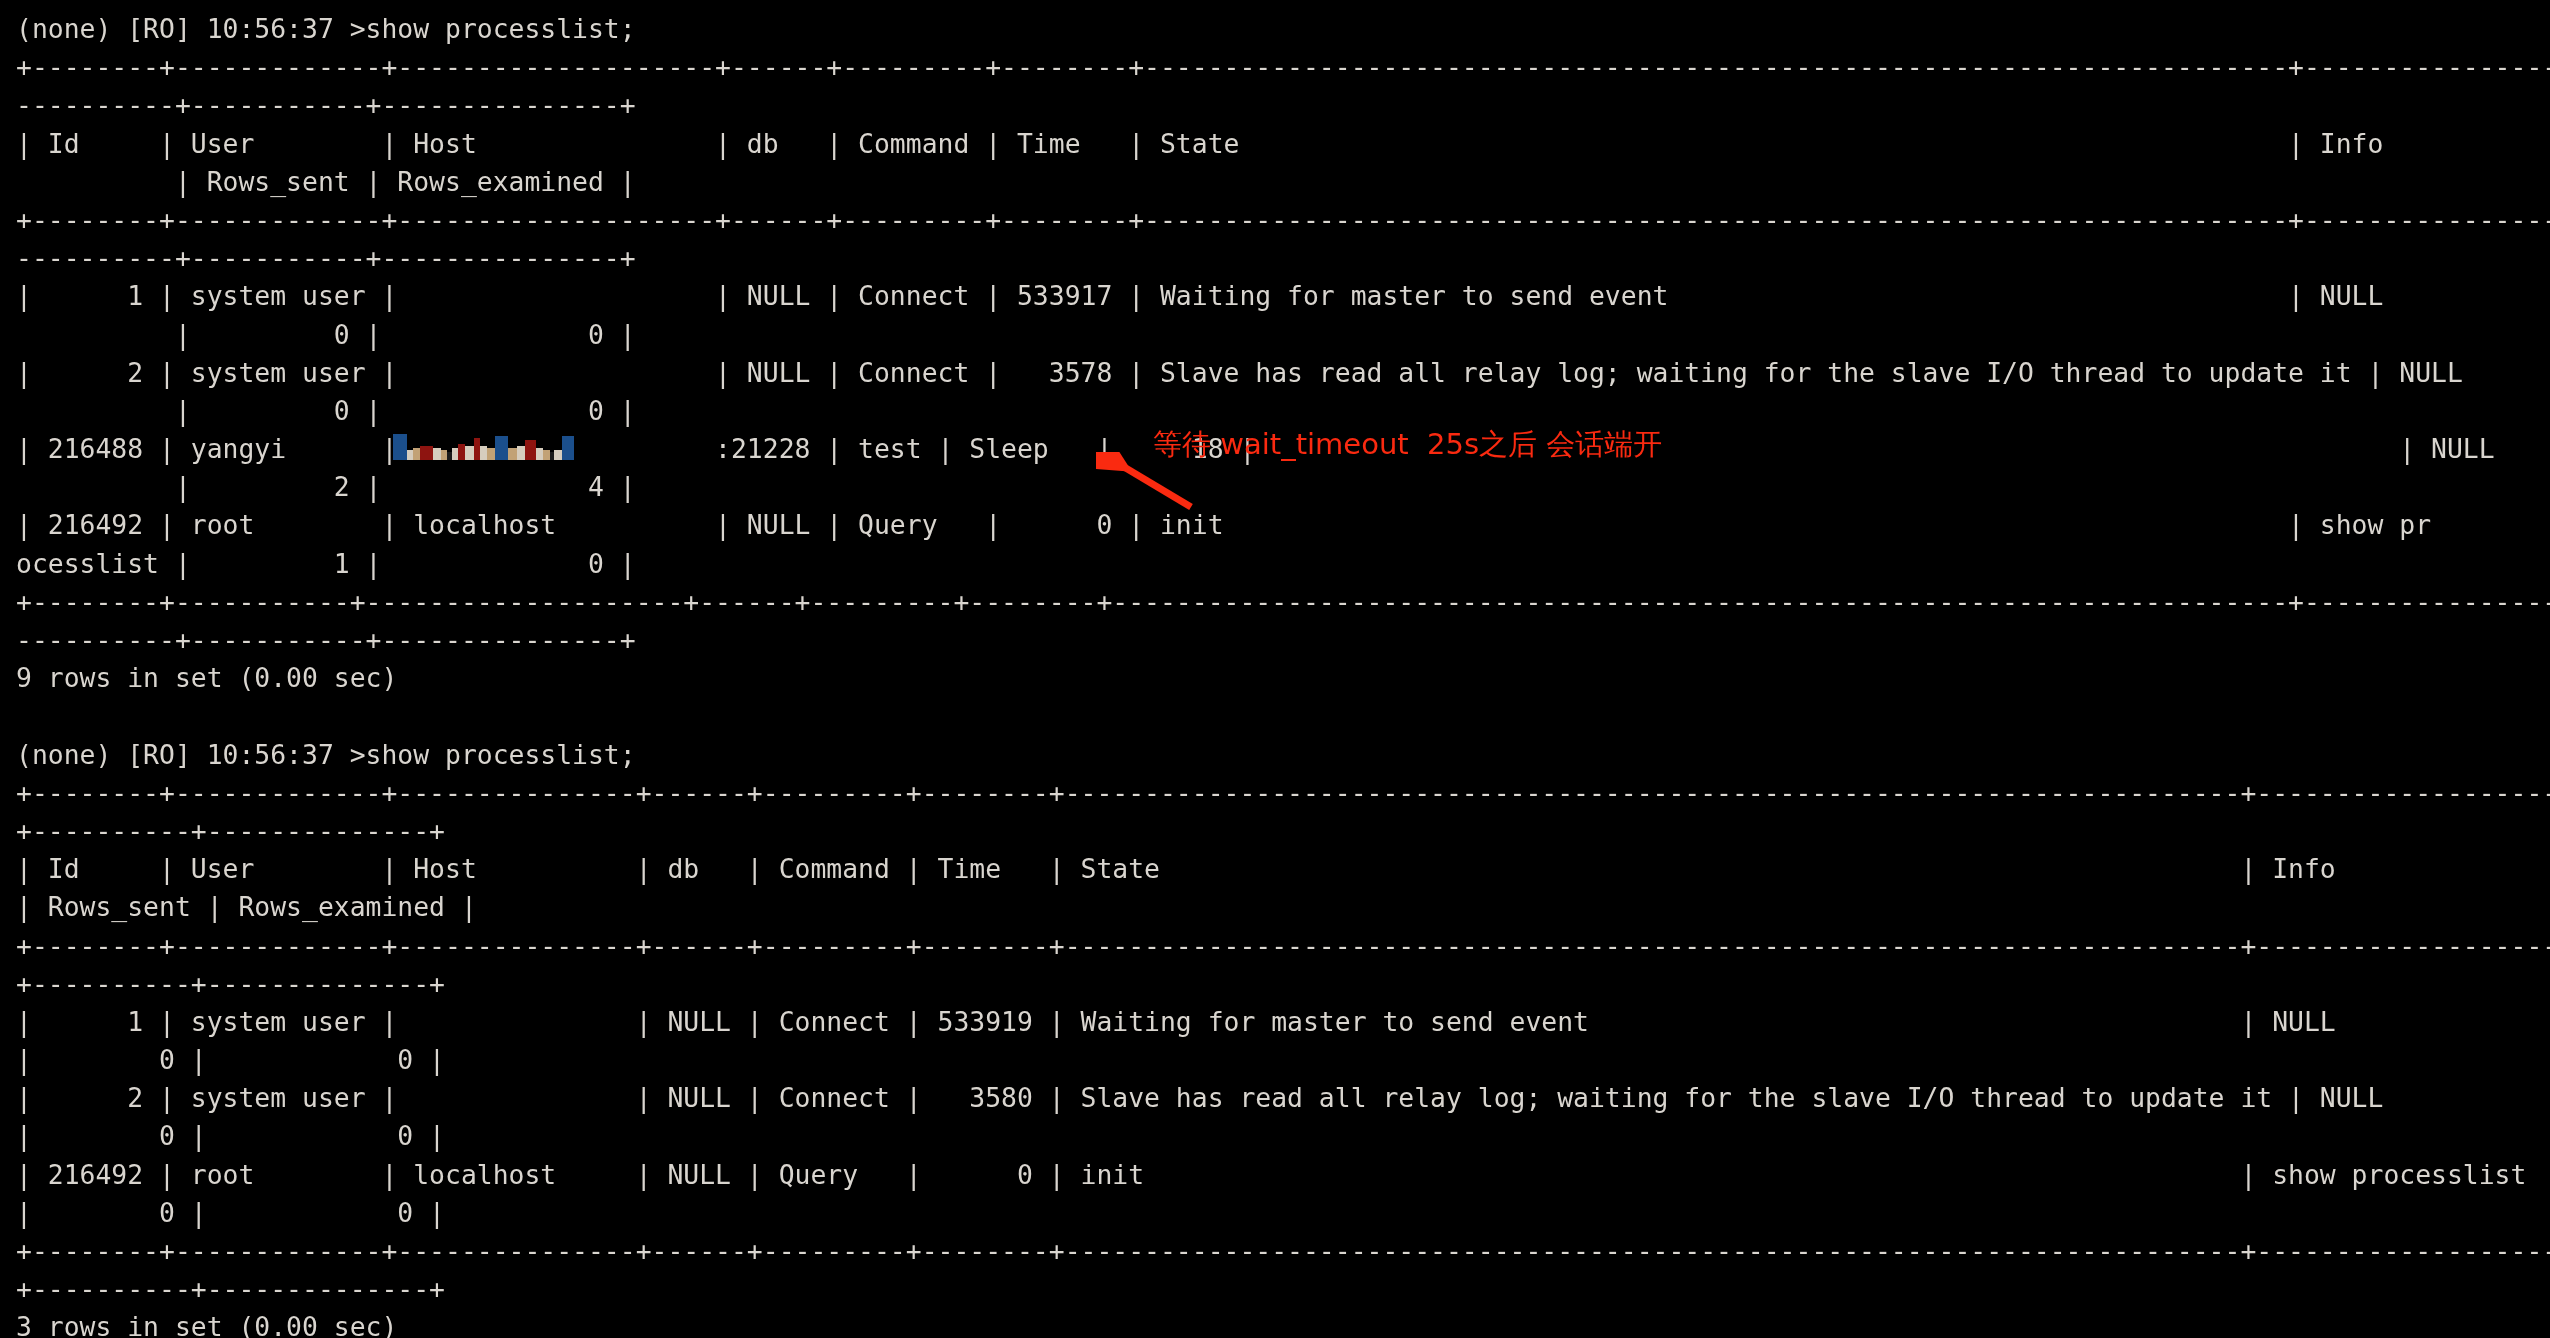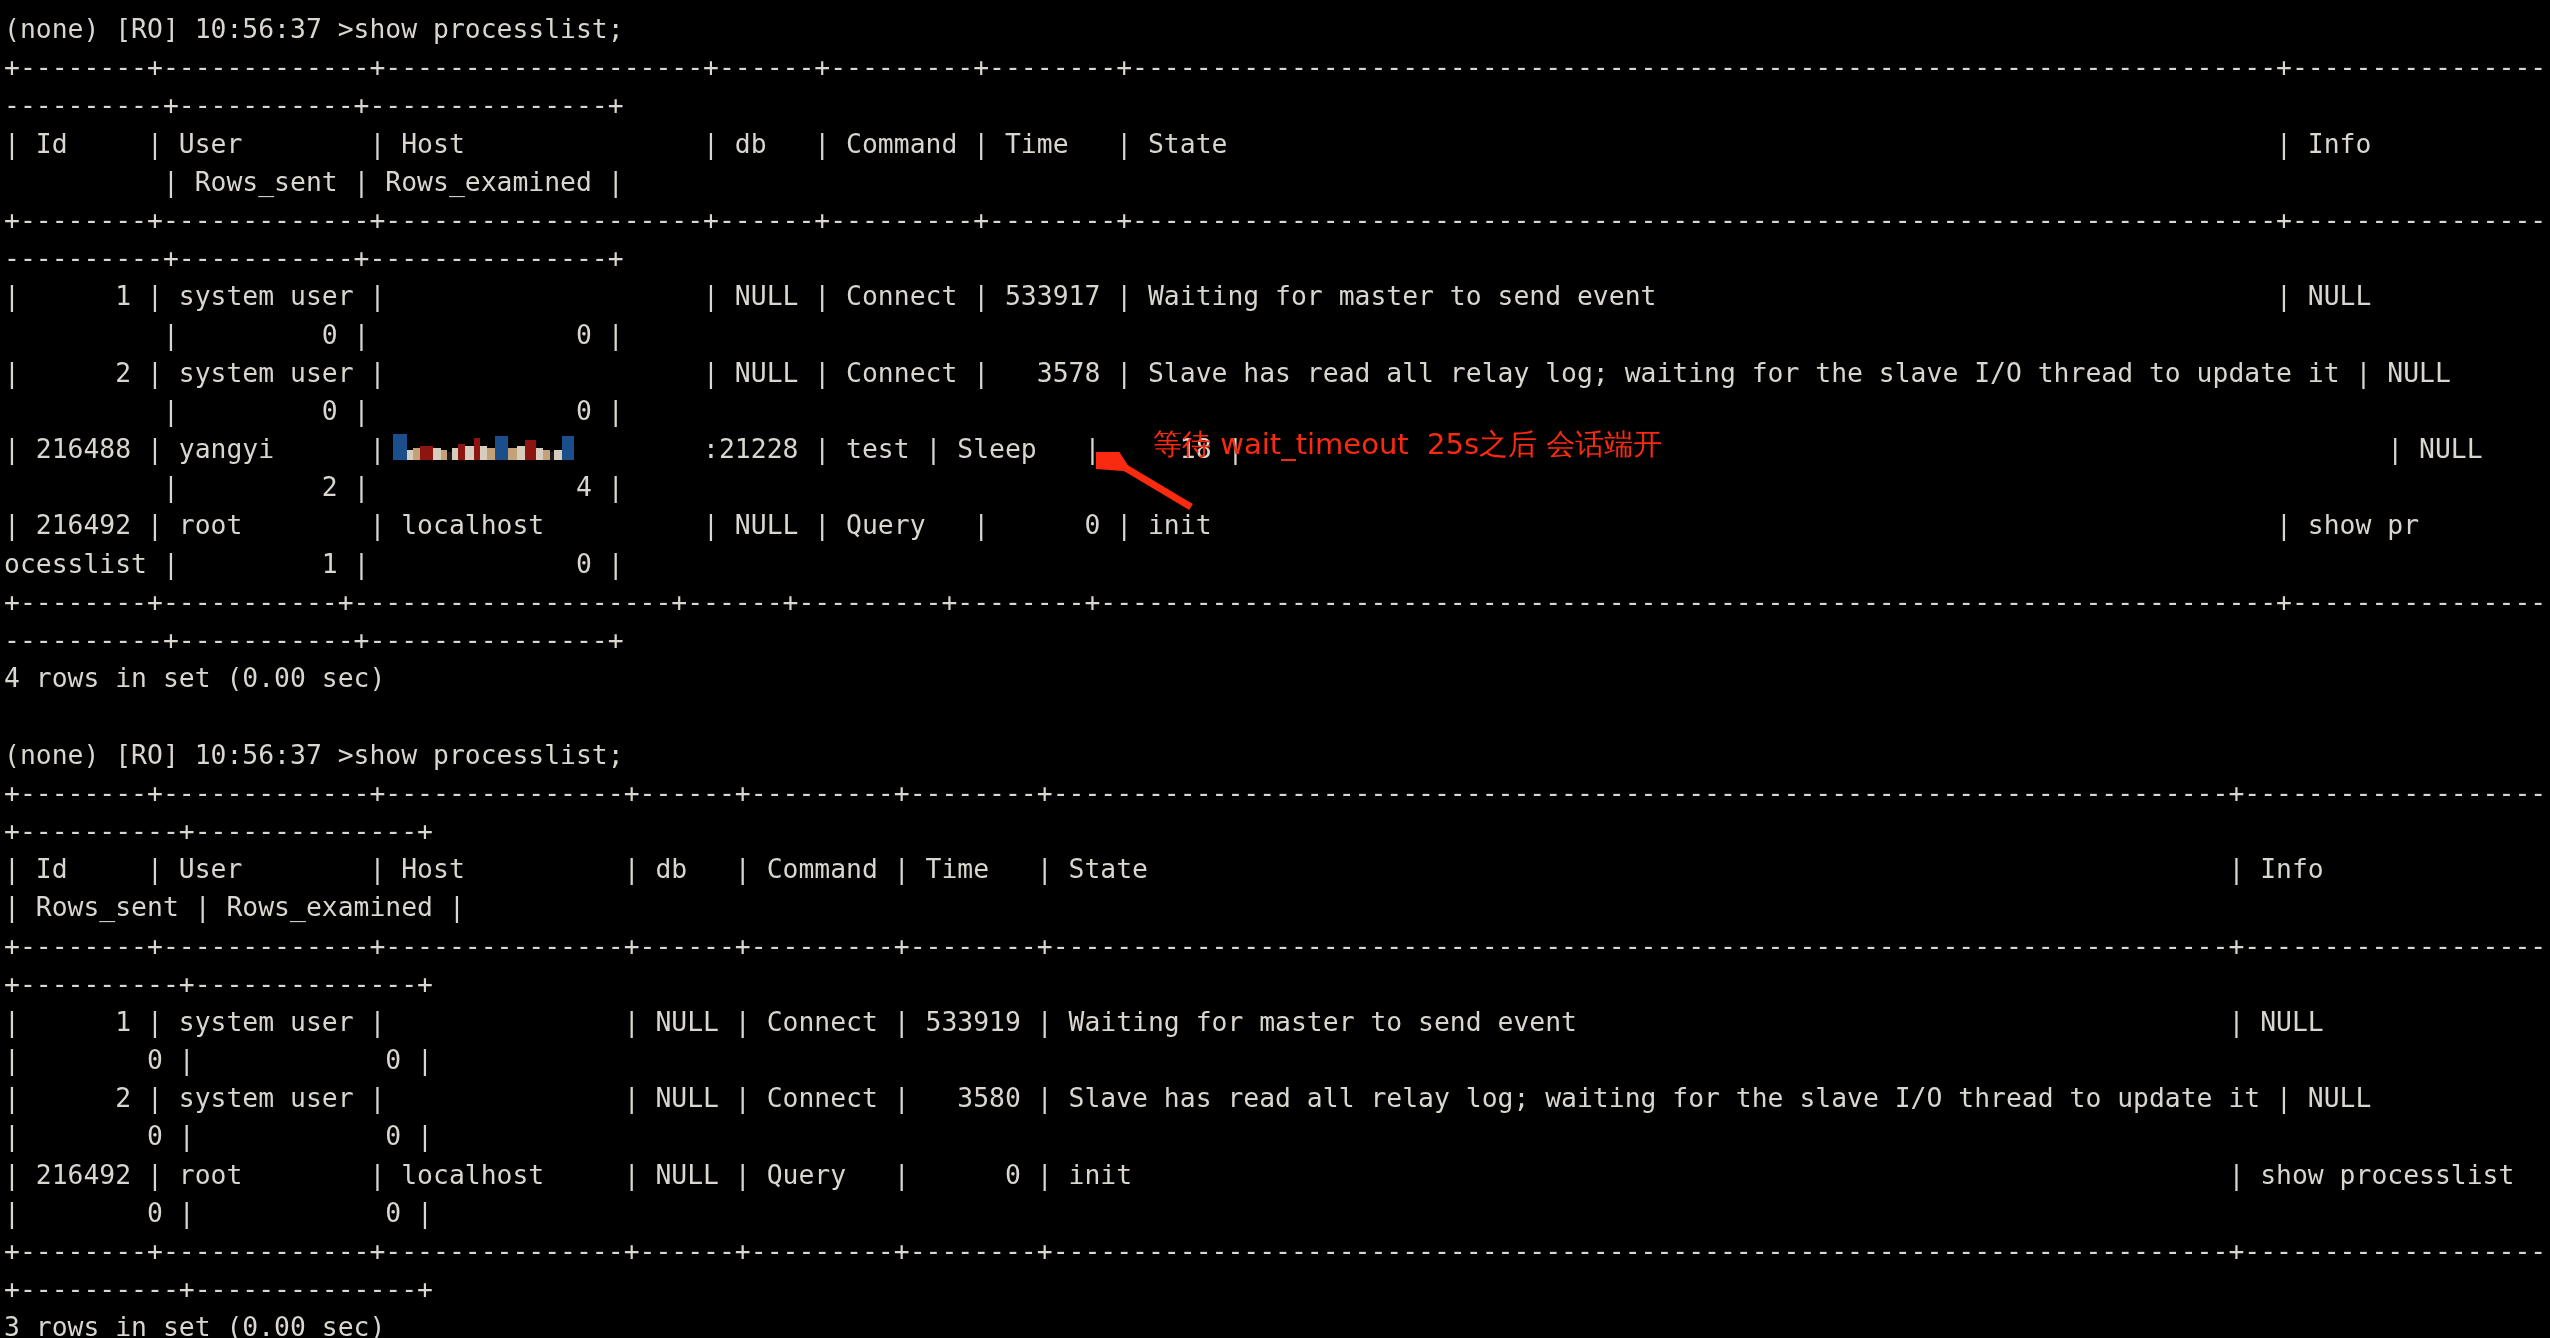--- a/index.html
+++ b/index.html
@@ -11,21 +11,21 @@
     width: 2550px;
     height: 1338px;
     overflow: hidden;
     font-family: "DejaVu Sans Mono", "Liberation Mono", monospace;
   }
   #terminal {
     position: relative;
     width: 2550px;
     height: 1338px;
     background: #000000;
-    padding: 10px 0 0 4px;
+    padding: 10px 0 0 16px;
     box-sizing: border-box;
   }
   .line {
     color: #d9d5cf;
     font-family: "DejaVu Sans Mono", "Liberation Mono", monospace;
     font-size: 26.4px;
     line-height: 38.2px;
     letter-spacing: 0px;
     white-space: pre;
     height: 38.2px;
@@ -74,21 +74,21 @@
       <div class="line">|      1 | system user |                    | NULL | Connect | 533917 | Waiting for master to send event                                       | NULL</div>
       <div class="line">          |         0 |             0 |</div>
       <div class="line">|      2 | system user |                    | NULL | Connect |   3578 | Slave has read all relay log; waiting for the slave I/O thread to update it | NULL</div>
       <div class="line">          |         0 |             0 |</div>
       <div class="line">| 216488 | yangyi      |                    :21228 | test | Sleep   |     18 |                                                                        | NULL</div>
       <div class="line">          |         2 |             4 |</div>
       <div class="line">| 216492 | root        | localhost          | NULL | Query   |      0 | init                                                                   | show pr</div>
       <div class="line">ocesslist |         1 |             0 |</div>
       <div class="line">+--------+-----------+--------------------+------+---------+--------+--------------------------------------------------------------------------+-----------------------------------</div>
       <div class="line">----------+-----------+---------------+</div>
-      <div class="line">4 rows in set (0.00 sec)</div>
+      <div class="line">9 rows in set (0.00 sec)</div>
       <div class="line"></div>
       <div class="line">(none) [RO] 10:56:37 &gt;show processlist;</div>
       <div class="line">+--------+-------------+---------------+------+---------+--------+--------------------------------------------------------------------------+------------------------------</div>
       <div class="line">+----------+--------------+</div>
       <div class="line">| Id     | User        | Host          | db   | Command | Time   | State                                                                    | Info</div>
       <div class="line">| Rows_sent | Rows_examined |</div>
       <div class="line">+--------+-------------+---------------+------+---------+--------+--------------------------------------------------------------------------+------------------------------</div>
       <div class="line">+----------+--------------+</div>
       <div class="line">|      1 | system user |               | NULL | Connect | 533919 | Waiting for master to send event                                         | NULL</div>
       <div class="line">|        0 |            0 |</div>

